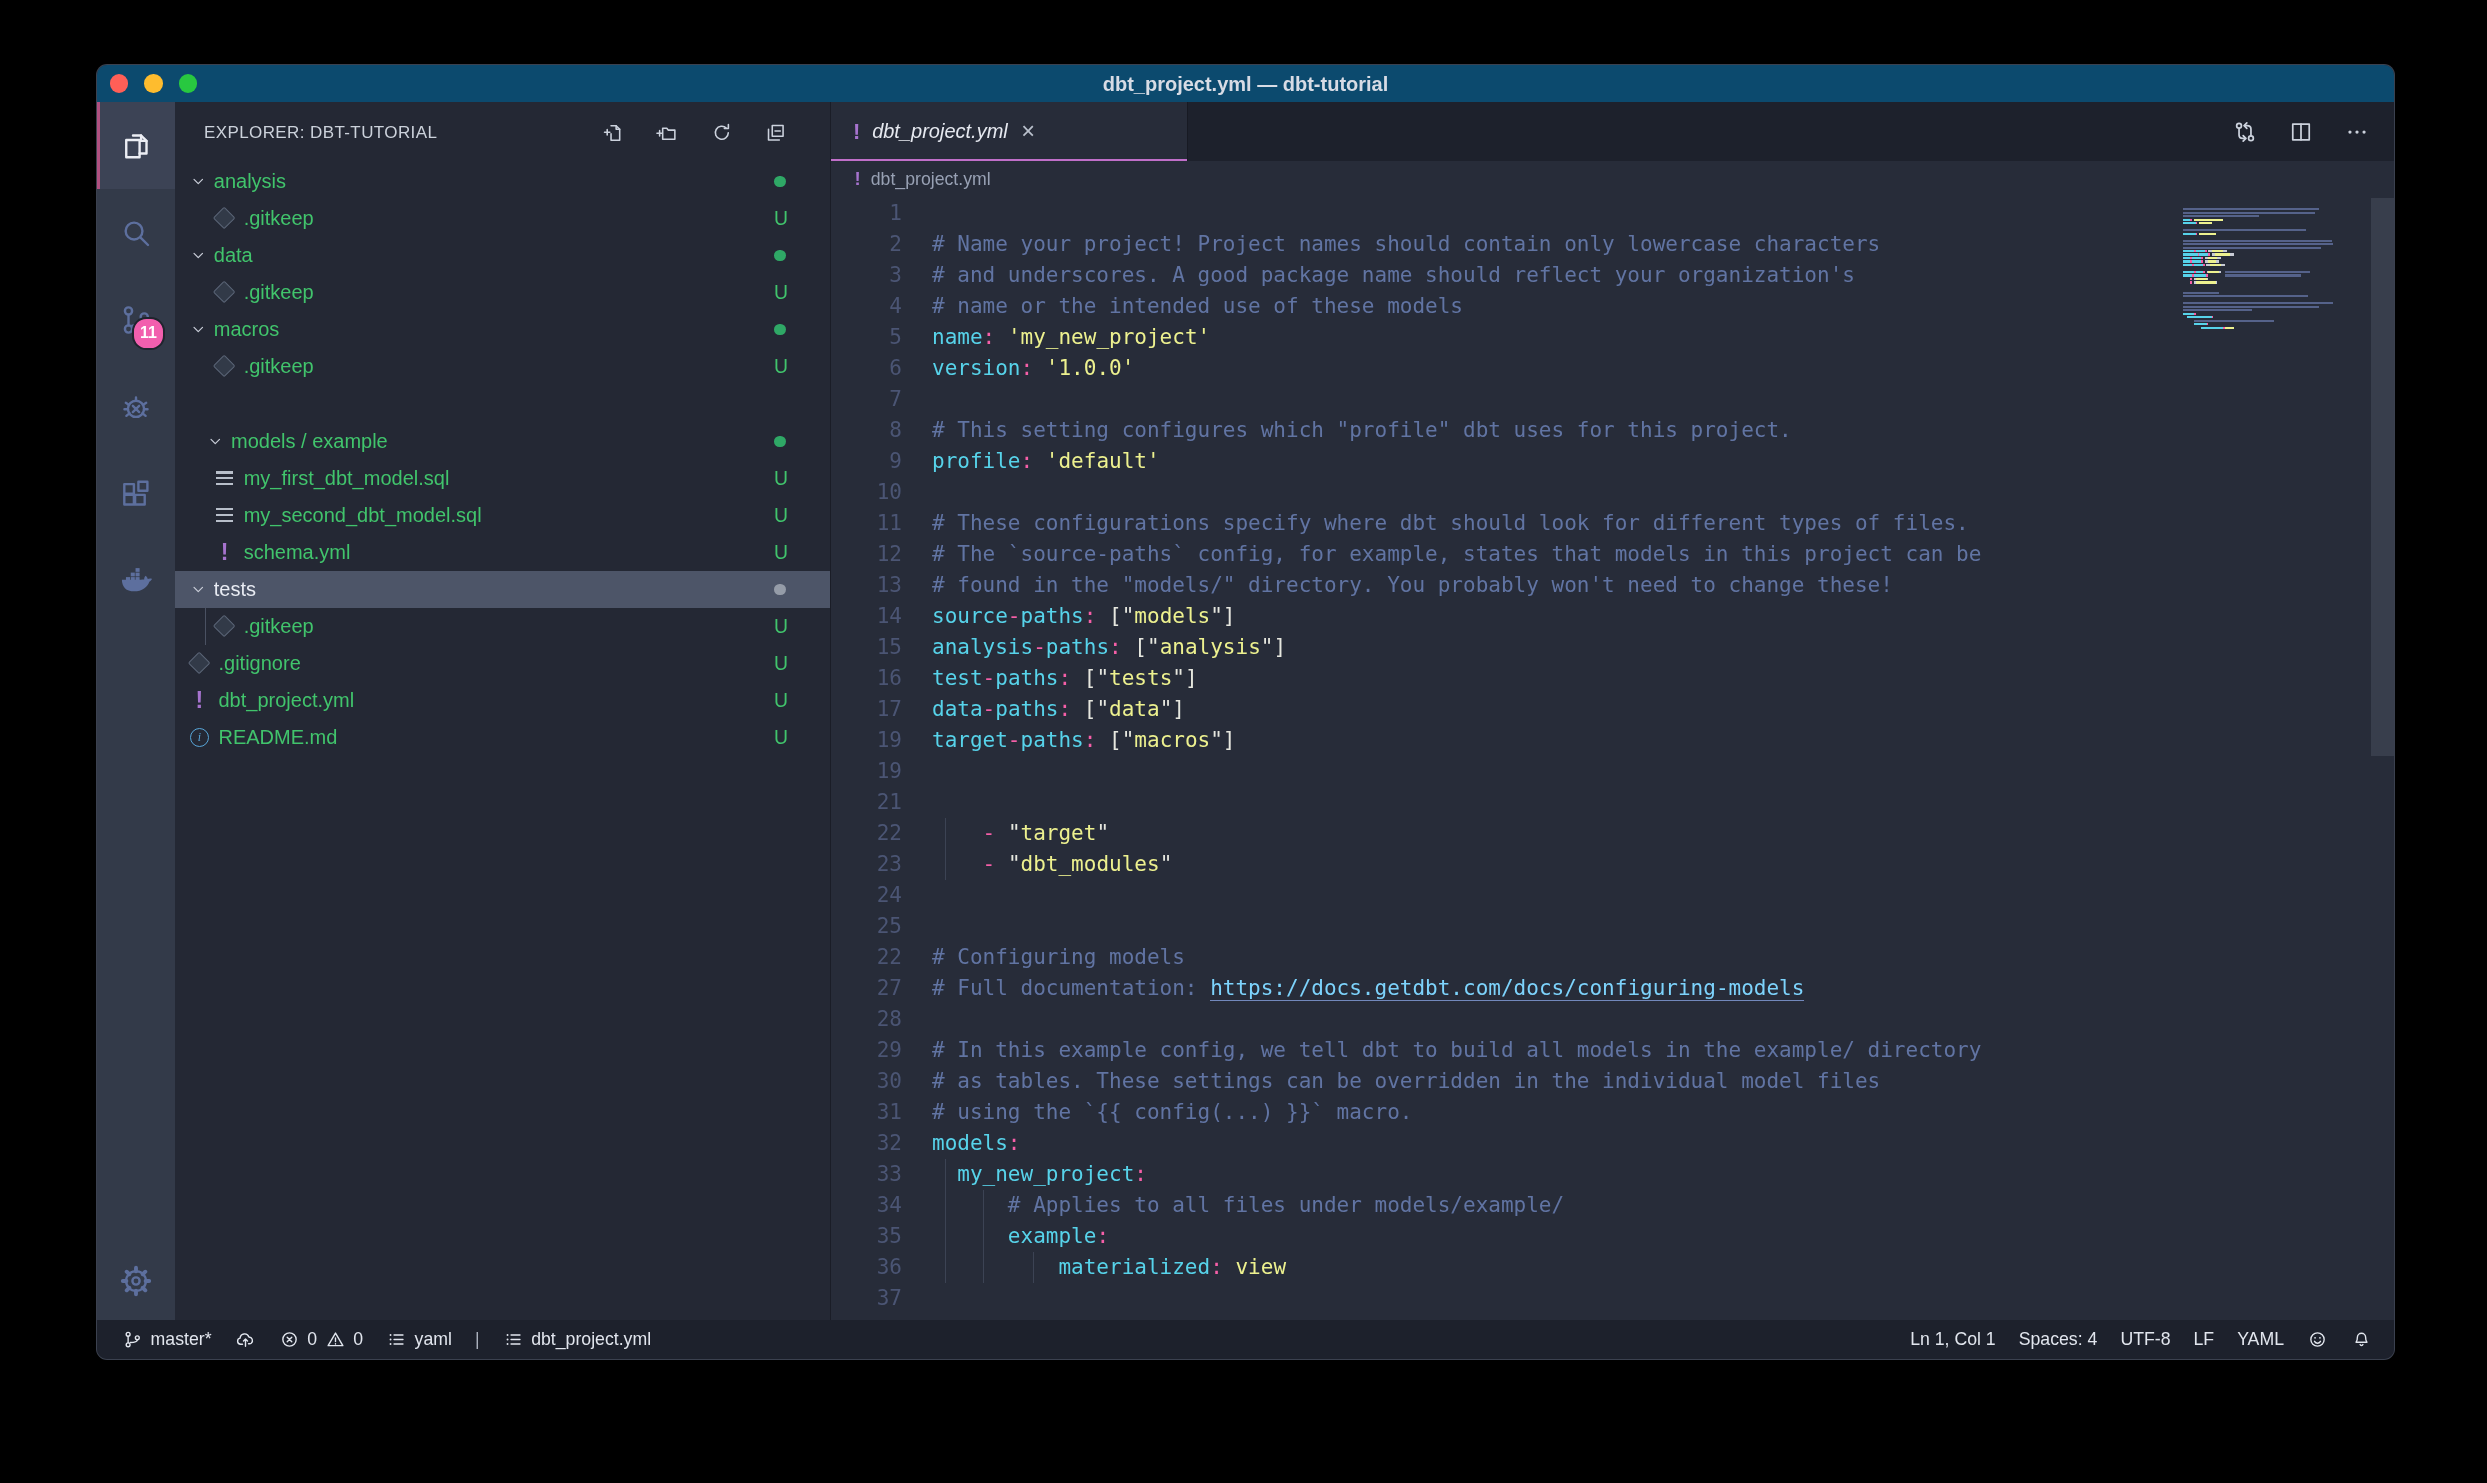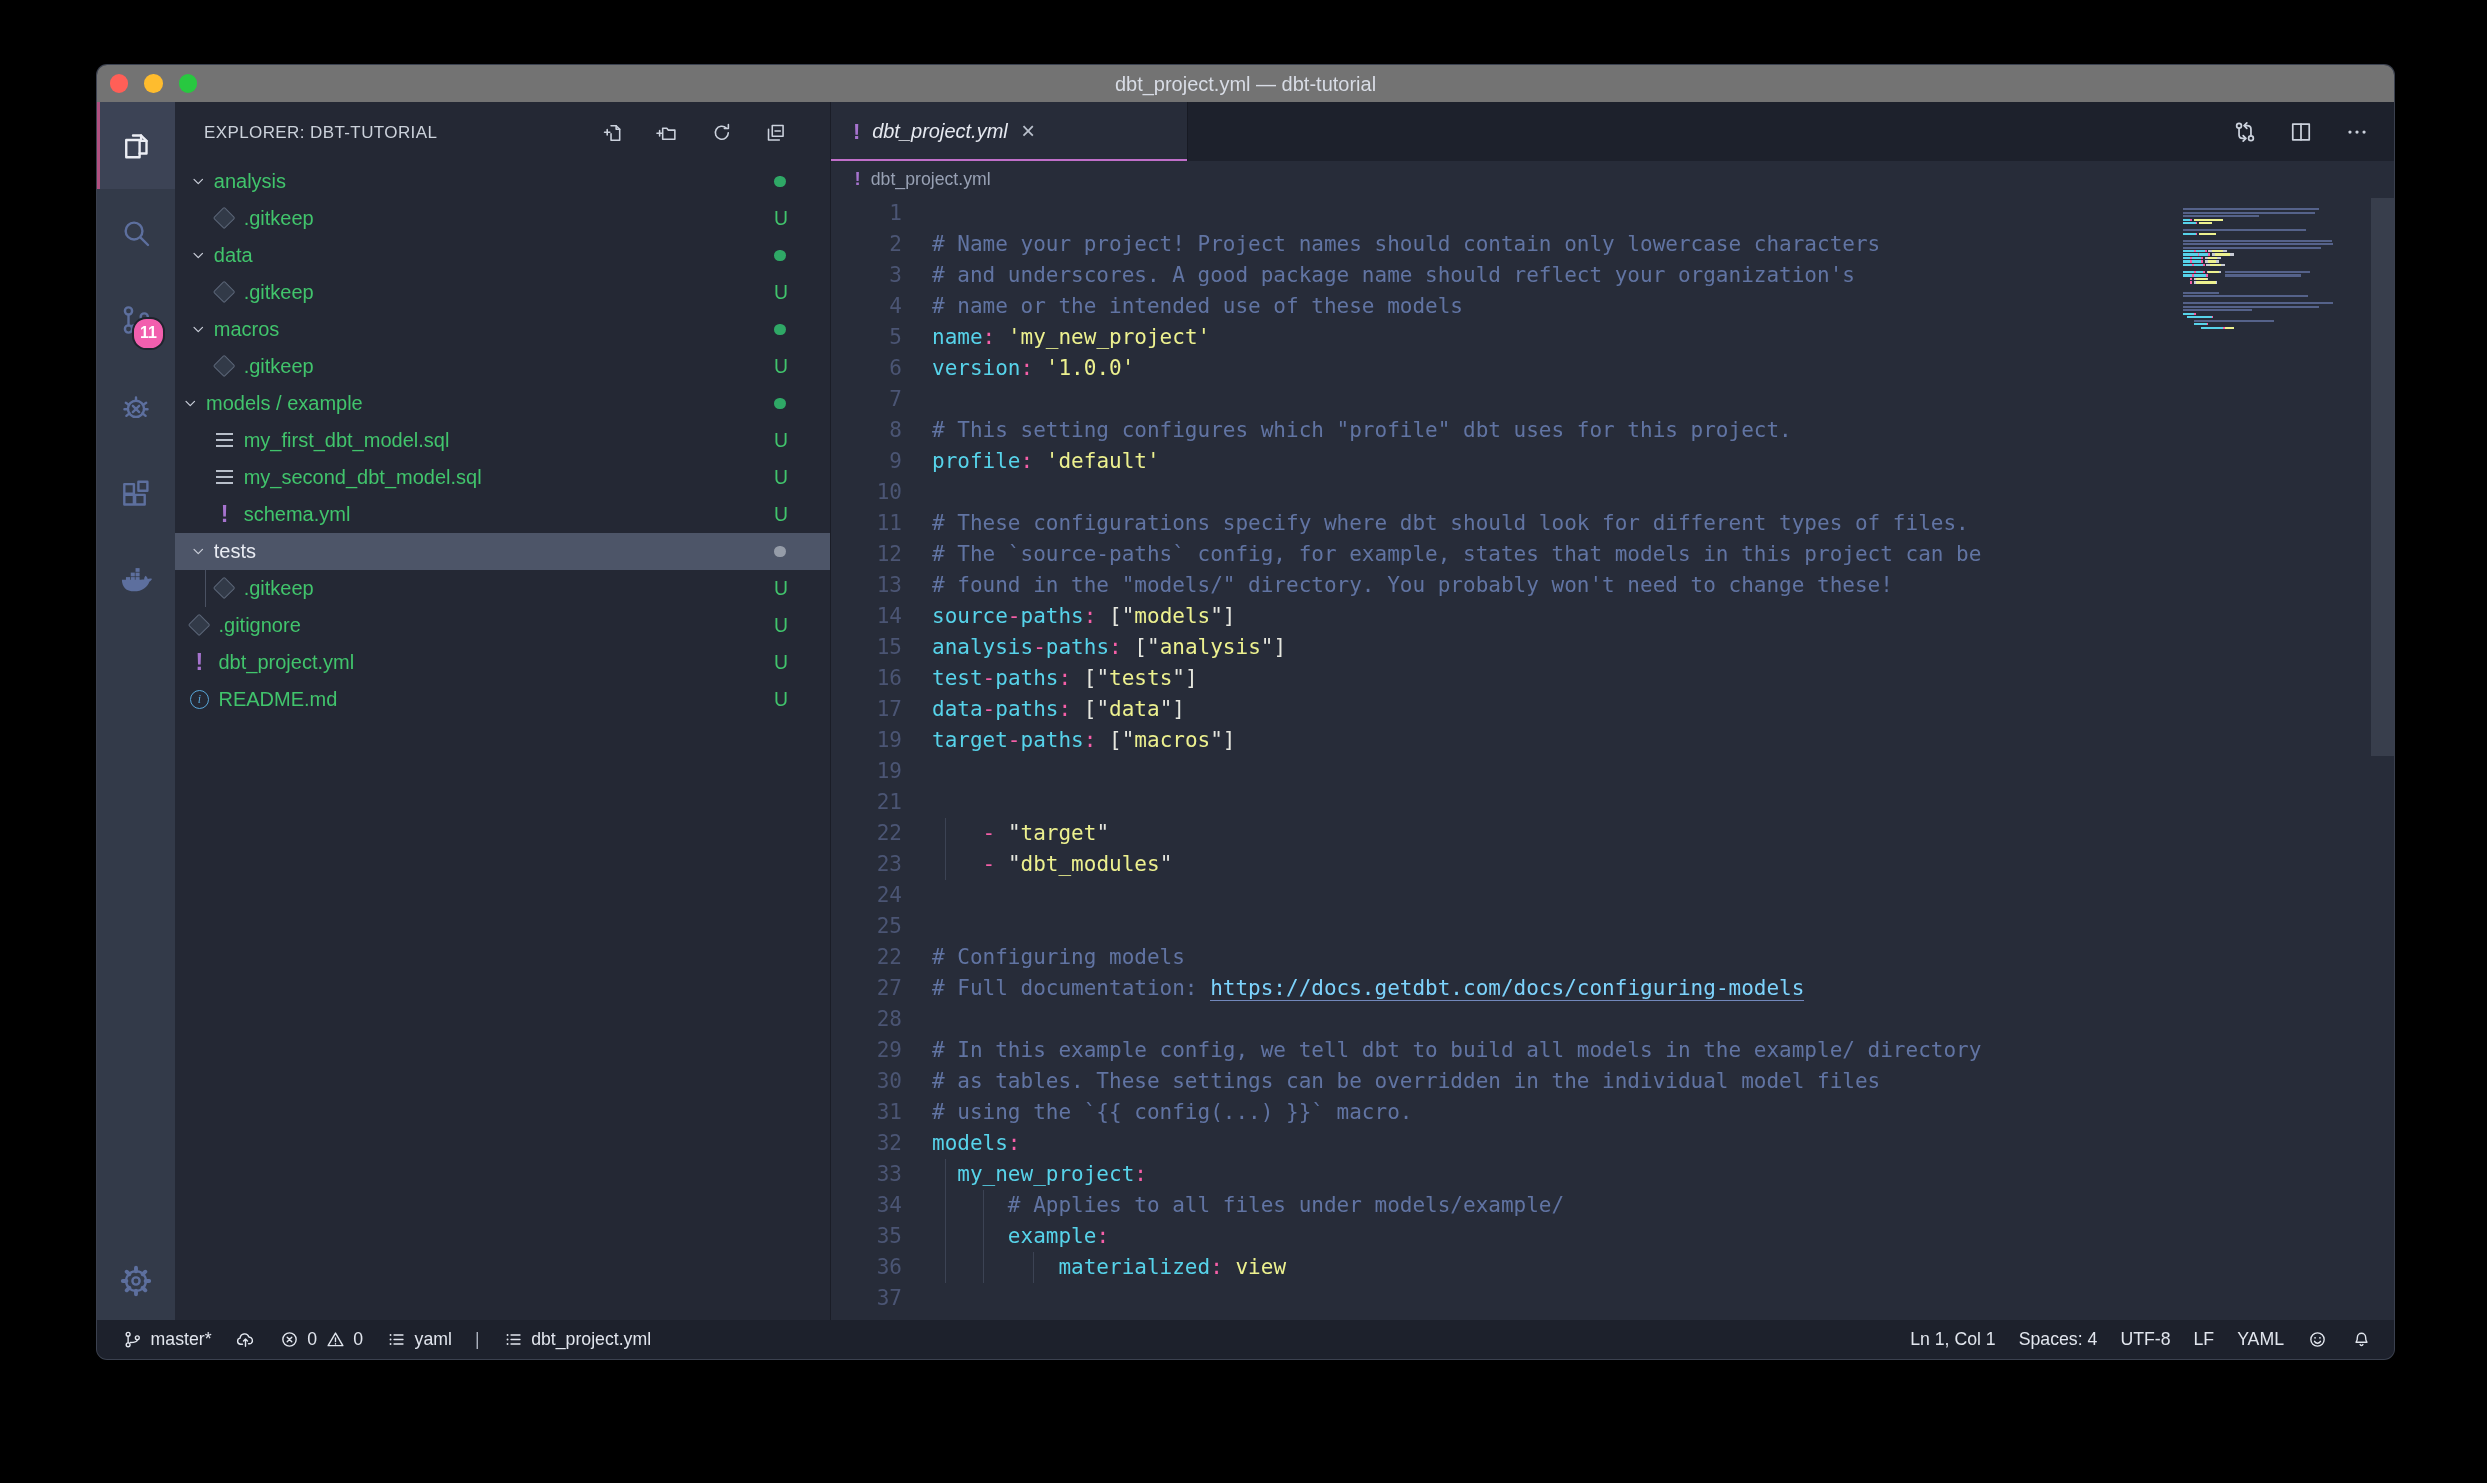--- a/index.html
+++ b/index.html
@@ -1,21 +1,21 @@
 <!DOCTYPE html>
 <html style="--accent-pink: #f65fa8; --key-cyan: #57d3ea; --string-yellow: #edf18f; --comment-blue: #6174a3; --pale: #e6e7df; --git-green: #41c46c; --badge-pink: #f25fae; --tab-accent: #c06fc9; --yaml-purple: #a673ce; --info-blue: #58a6d8; --traffic-red: #ff5f57; --traffic-yellow: #febc2e; --traffic-green: #28c840;font-size:13.5px"><head>
 <meta charset="utf-8">
 <style>
   html,body{margin:0;padding:0;width:2487px;height:1484px;background:#000;overflow:hidden;
     font-family:"Liberation Sans",sans-serif;-webkit-font-smoothing:antialiased;}
   .window{position:absolute;left:96px;top:64px;width:2297px;height:1294px;background:#272c39;
     border-radius:11px;overflow:hidden;display:flex;flex-direction:column;
     box-shadow:0 38px 84px rgba(0,0,0,.85);border:0.8px solid rgba(130,140,160,.22);}
   
-  .titlebar{height:37px;background:#737373;position:relative;flex:none;}
+  .titlebar{height:37px;background:#0c4a6e;position:relative;flex:none;font-weight:bold;}
   .traffic{position:absolute;left:12.6px;top:9.3px;display:flex;gap:16px;}
   .tl{width:18.5px;height:18.5px;border-radius:50%;}
   .wtitle{position:absolute;left:50%;top:50%;transform:translate(-50%,-50%);
     color:#d8dce5;font-size:20px;white-space:nowrap;}
   
   .main{flex:1;display:flex;min-height:0;}
   .activitybar{width:78px;background:#333a49;display:flex;flex-direction:column;flex:none;}
   .aitem{height:87px;display:flex;align-items:center;justify-content:center;position:relative;color:#5d6f9e;flex:none;}
   .aitem svg{width:36px;height:36px;}
   .aitem.active{background:#3c4355;color:#eceef4;}
@@ -244,21 +244,21 @@
             <span class="tree-label green">macros</span>
             <span class="dotbadge"></span>
           </div>
           <div class="treerow" style="padding-left: 37px;">
             <span class="tr-icon">
               <span class="ic-git"></span>
             </span>
             <span class="tree-label green">.gitkeep</span>
             <span class="tree-badge">U</span>
           </div>
-          <div class="treerow" style="padding-left: 4px;">
+          <div class="treerow" style="padding-left: 29px; margin-top: 38px;">
             <span class="tr-chev">
               <svg viewBox="0 0 24 24" fill="none" stroke="currentColor" stroke-width="1.6" stroke-linecap="round" stroke-linejoin="round">
                 <path d="M6.5 9.5 12 15l5.5-5.5"></path>
               </svg>
             </span>
             <span class="tree-label green">models / example</span>
             <span class="dotbadge"></span>
           </div>
           <div class="treerow" style="padding-left: 37px;">
             <span class="tr-icon">

